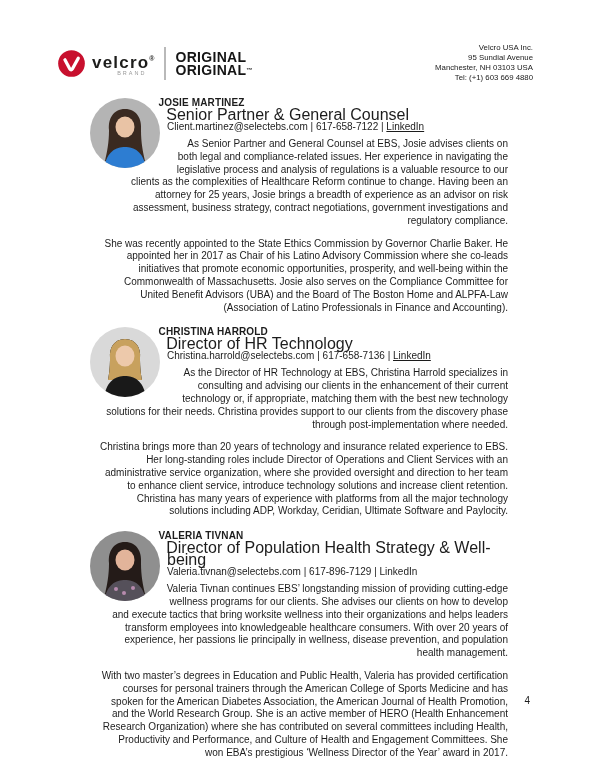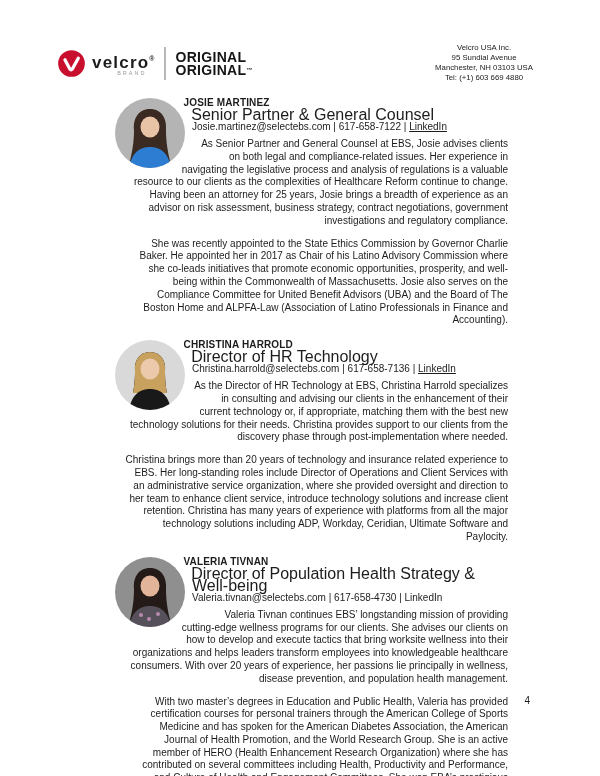--- a/index.html
+++ b/index.html
@@ -15,28 +15,28 @@
   .velcro-mark { width:29px; height:29px; display:block; }
   .velcro-wordwrap { margin-left:6px; display:flex; flex-direction:column; align-items:flex-end; }
   .velcro-word { font-size:17px; font-weight:bold; letter-spacing:1.2px; color:#1d1d1b; line-height:15px; }
   .velcro-word .reg { font-size:7px; vertical-align:super; letter-spacing:0; }
   .brand-sub { font-size:5.5px; letter-spacing:2px; color:#9a9a9a; margin-top:1px; margin-right:8px; }
   .logo-divider { width:2px; height:33px; background:#b9b9b9; margin:0 9px 0 10px; }
   .tagline { font-weight:bold; font-size:14px; line-height:12.5px; letter-spacing:0.3px; color:#141414; }
   .tagline .tm { font-size:6px; vertical-align:top; letter-spacing:0; }
 
   .header-address {
-    position:absolute; top:43px; right:67px; text-align:center;
+    position:absolute; top:43px; right:67px; text-align:right;
     font-size:7.8px; line-height:10px; color:#1a1a1a;
   }
 
   
   .content { position:absolute; left:100px; top:97px; width:408px; }
 
-  .bio { overflow:visible;margin-left:25px; }
+  .bio { overflow:visible; }
   .bio + .bio { margin-top:12px; }
 
   .avatar {
     float:left; width:70px; height:70px;
     margin:1px 7px 2px -10px;
     border-radius:50%;
     shape-outside:circle(50%);
   }
   .avatar svg { width:70px; height:70px; display:block; }
 
@@ -95,21 +95,21 @@
           <rect width="70" height="70" fill="#b4b4b4"></rect>
           <path d="M35 11 C23 11 18 21 19 32 C19 45 17 54 15 63 L55 63 C53 54 51 45 51 32 C52 21 47 11 35 11 Z" fill="#3a2a21"></path>
           <ellipse cx="35" cy="29" rx="9.5" ry="10.5" fill="#e9c3a5"></ellipse>
           <path d="M14 70 C17 53 26 49 35 49 C44 49 53 53 56 70 Z" fill="#2d7dd2"></path>
         </g>
       </svg>
     </div>
     <div class="bio-head">
       <div class="bio-name">JOSIE MARTINEZ</div>
       <div class="bio-title">Senior Partner &amp; General Counsel</div>
-      <div class="bio-contact"><span>Josie.martinez@selectebs.com</span><span class="sep"> | </span><span>617-658-7122</span><span class="sep"> | </span><a class="u">LinkedIn</a></div>
+      <div class="bio-contact"><span>Client.martinez@selectebs.com</span><span class="sep"> | </span><span>617-658-7122</span><span class="sep"> | </span><a class="u">LinkedIn</a></div>
     </div>
     <p class="bio-para">As Senior Partner and General Counsel at EBS, Josie advises clients on both legal and compliance-related issues. Her experience in navigating the legislative process and analysis of regulations is a valuable resource to our clients as the complexities of Healthcare Reform continue to change. Having been an attorney for 25 years, Josie brings a breadth of experience as an advisor on risk assessment, business strategy, contract negotiations, government investigations and regulatory compliance.</p>
     <p class="bio-para">She was recently appointed to the State Ethics Commission by Governor Charlie Baker. He appointed her in 2017 as Chair of his Latino Advisory Commission where she co-leads initiatives that promote economic opportunities, prosperity, and well-being within the Commonwealth of Massachusetts. Josie also serves on the Compliance Committee for United Benefit Advisors (UBA) and the Board of The Boston Home and ALPFA-Law (Association of Latino Professionals in Finance and Accounting).</p>
   </section>
 
   <section class="bio">
     <div class="avatar">
       <svg viewBox="0 0 70 70">
         <defs>
             <clipPath id="c2">
@@ -149,21 +149,21 @@
           <path d="M14 70 C17 53 26 49 35 49 C44 49 53 53 56 70 Z" fill="#55505a"></path>
           <circle cx="26" cy="58" r="2" fill="#b88bae"></circle>
           <circle cx="34" cy="62" r="2" fill="#b88bae"></circle>
           <circle cx="43" cy="57" r="2" fill="#b88bae"></circle>
         </g>
       </svg>
     </div>
     <div class="bio-head">
       <div class="bio-name">VALERIA TIVNAN</div>
       <div class="bio-title">Director of Population Health Strategy &amp; Well-being</div>
-      <div class="bio-contact"><span>Valeria.tivnan@selectebs.com</span><span class="sep"> | </span><span>617-658-4730</span><span class="sep"> | </span><a>LinkedIn</a></div>
+      <div class="bio-contact"><span>Valeria.tivnan@selectebs.com</span><span class="sep"> | </span><span>617-896-7129</span><span class="sep"> | </span><a>LinkedIn</a></div>
     </div>
     <p class="bio-para">Valeria Tivnan continues EBS’ longstanding mission of providing cutting-edge wellness programs for our clients. She advises our clients on how to develop and execute tactics that bring worksite wellness into their organizations and helps leaders transform employees into knowledgeable healthcare consumers. With over 20 years of experience, her passions lie principally in wellness, disease prevention, and population health management.</p>
     <p class="bio-para">With two master’s degrees in Education and Public Health, Valeria has provided certification courses for personal trainers through the American College of Sports Medicine and has spoken for the American Diabetes Association, the American Journal of Health Promotion, and the World Research Group. She is an active member of HERO (Health Enhancement Research Organization) where she has contributed on several committees including Health, Productivity and Performance, and Culture of Health and Engagement Committees. She won EBA’s prestigious ‘Wellness Director of the Year’ award in 2017.</p>
   </section>
 
 </div>
 
 <div class="pagenum">4</div>
 
 </body></html>

